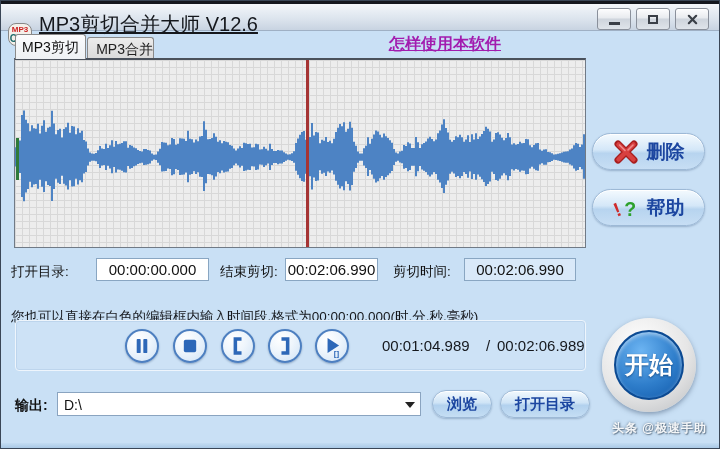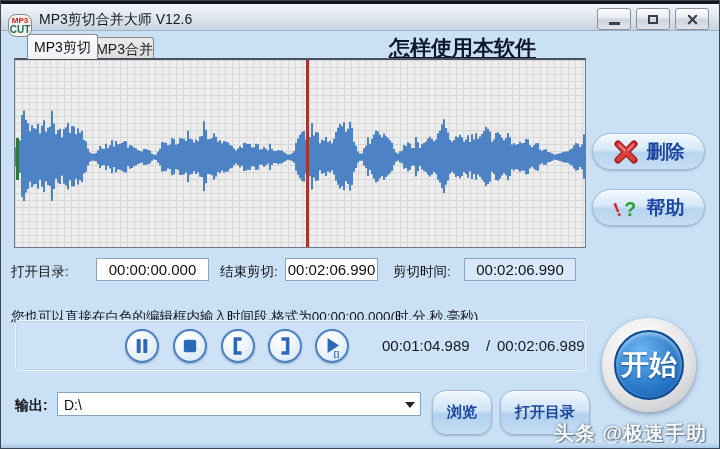--- a/index.html
+++ b/index.html
@@ -5,44 +5,44 @@
   * { margin:0; padding:0; box-sizing:border-box; }
   html,body { width:720px; height:449px; }
   body { font-family:"Liberation Sans","DejaVu Sans",sans-serif; }
 
   .window { position:relative; width:720px; height:449px; background:#c9e0f5; overflow:hidden; border:1px solid #3a4656; }
 
   
   .titlebar { position:absolute; left:0; top:0; width:100%; height:30px;
     background:linear-gradient(#f3f6fa, #dde5ee 55%, #c8d3e1);
     border-top:3px solid #14171e; border-bottom:1px solid #9fb0c4; }
-  .app-icon { position:absolute; left:7px; top:10px; width:24px; height:23px; line-height:1;
+  .app-icon { position:absolute; left:7px; top:19px; width:24px; height:23px; line-height:1;
     display:flex; flex-direction:column; align-items:center; justify-content:center;
     background:#f4f0ea; border:1px solid #888; border-radius:8px; }
   .app-icon .mp3 { font-size:8px; font-weight:bold; color:#cc2222; letter-spacing:0; }
   .app-icon .cut { font-size:10px; font-weight:bold; color:#1d6b6b; }
-  .title-text { position:absolute; left:38px; top:7px; font-size:14px; color:#15181d; }
+  .title-text { position:absolute; left:38px; top:7px; font-size:20px; color:#15181d;text-decoration:underline; }
   .win-controls { position:absolute; right:10px; top:4px; display:flex; gap:5px; }
   .wbtn { width:34px; height:22px; border:1px solid #8a909b; border-radius:3px;
     background:linear-gradient(#fdfdfe, #e8ebef 45%, #ced4dc 50%, #dfe4ea);
     display:flex; align-items:center; justify-content:center; cursor:pointer;
     box-shadow:inset 0 1px 0 #fff; }
   .glyph-min { width:11px; height:3px; background:#3a3f47; margin-top:9px; }
   .glyph-max { width:10px; height:9px; border:2px solid #3a3f47; }
   .glyph-x   { width:11px; height:11px; }
 
   
   .tab { position:absolute; font-size:14px; color:#111; text-align:center; cursor:pointer;
     border:1px solid #8a8a8a; border-bottom:none; border-radius:3px 3px 0 0; }
-  .tab.active { left:26px; top:33px; width:71px; height:25px; line-height:25px;
+  .tab.active { left:14px; top:33px; width:71px; height:25px; line-height:25px;
     background:linear-gradient(#fbfcfd,#eef1f4); z-index:2; }
   .tab.inactive { left:86px; top:36px; width:67px; height:22px; line-height:22px;
     background:linear-gradient(#ececec,#dadada); color:#222;text-align:right; }
-  .help-link { position:absolute; left:388px; top:33px; font-size:21px; font-weight:bold;
-    color:#0f172a; text-decoration:underline; cursor:pointer; }
+  .help-link { position:absolute; left:388px; top:33px; font-size:16px; font-weight:bold;
+    color:#a21caf; text-decoration:underline; cursor:pointer; }
 
   
   .wave-panel { position:absolute; left:13px; top:57px; width:572px; height:190px;
     background-color:#ededed;
     background-image:linear-gradient(to right,#d8d8d8 1px,transparent 1px),
                      linear-gradient(to bottom,#d8d8d8 1px,transparent 1px);
     background-size:7px 7px;
     border:1px solid #707a86; border-top:2px solid #4a515b; cursor:crosshair; }
   .wave-panel svg { position:absolute; left:0; top:0; width:100%; height:100%; }
   .marker { position:absolute; width:3px; }
@@ -79,39 +79,39 @@
 
   
   .start-btn { position:absolute; left:601px; top:317px; width:94px; height:94px; border-radius:50%;
     background:radial-gradient(circle at 40% 30%, #ffffff, #e6e6e6 55%, #b9bcc0 100%);
     box-shadow:0 2px 5px rgba(60,80,110,.5); cursor:pointer;
     display:flex; align-items:center; justify-content:center; }
   .start-btn .inner { width:70px; height:70px; border-radius:50%;
     background:radial-gradient(circle at 38% 28%, #6cb4f2, #2f7ecb 55%, #0f57a8 100%);
     border:2px solid #0c4a92; display:flex; align-items:center; justify-content:center;
     box-shadow:inset 0 2px 4px rgba(255,255,255,.55); }
-  .start-btn .inner span { font-size:28px; font-weight:bold; color:#fff;
+  .start-btn .inner span { font-size:24px; font-weight:bold; color:#fff;
     text-shadow:0 1px 2px rgba(0,40,90,.6); }
 
   
   .out-label { position:absolute; left:14px; top:396px; font-size:14px; font-weight:bold; color:#111; }
   .combo { position:absolute; left:56px; top:391px; width:364px; height:24px; background:#fff;
     border:1px solid #8aa4c0; cursor:pointer; }
   .combo .val { position:absolute; left:6px; top:4px; font-size:14px; color:#111; }
   .combo .arrow { position:absolute; right:5px; top:9px; width:0; height:0;
     border-left:5px solid transparent; border-right:5px solid transparent; border-top:6px solid #222; }
-  .pill-btn { position:absolute; top:389px; height:45px; border-radius:14px;
+  .pill-btn { position:absolute; top:389px; height:28px; border-radius:14px;
     background:linear-gradient(#f2f9fe,#cfe4f6 45%,#b2d1ee 55%,#c5def4);
     border:1px solid #9db9d6; box-shadow:0 1px 2px rgba(60,90,130,.35), inset 0 1px 0 #fff;
     font-size:15px; font-weight:bold; color:#1c46a0; text-align:right; cursor:pointer;
     display:flex; align-items:center; justify-content:center; }
   .pill-btn.browse { left:431px; width:60px; }
   .pill-btn.opendir { left:499px; width:90px; }
 
-  .watermark { position:absolute; right:12px; top:419px; font-size:20px; font-weight:bold;
+  .watermark { position:absolute; right:12px; top:419px; font-size:12px; font-weight:bold;
     color:rgba(255,255,255,.92); letter-spacing:1px;
     text-shadow:0 0 3px rgba(90,110,130,.9), 1px 1px 1px rgba(90,110,130,.8); }
 
   .bottom-strip { position:absolute; left:0; bottom:0; width:100%; height:5px;
     background:linear-gradient(#c3dcf2,#aac9e6); }
 </style>
 </head>
 <body>
 
 <div class="window">

